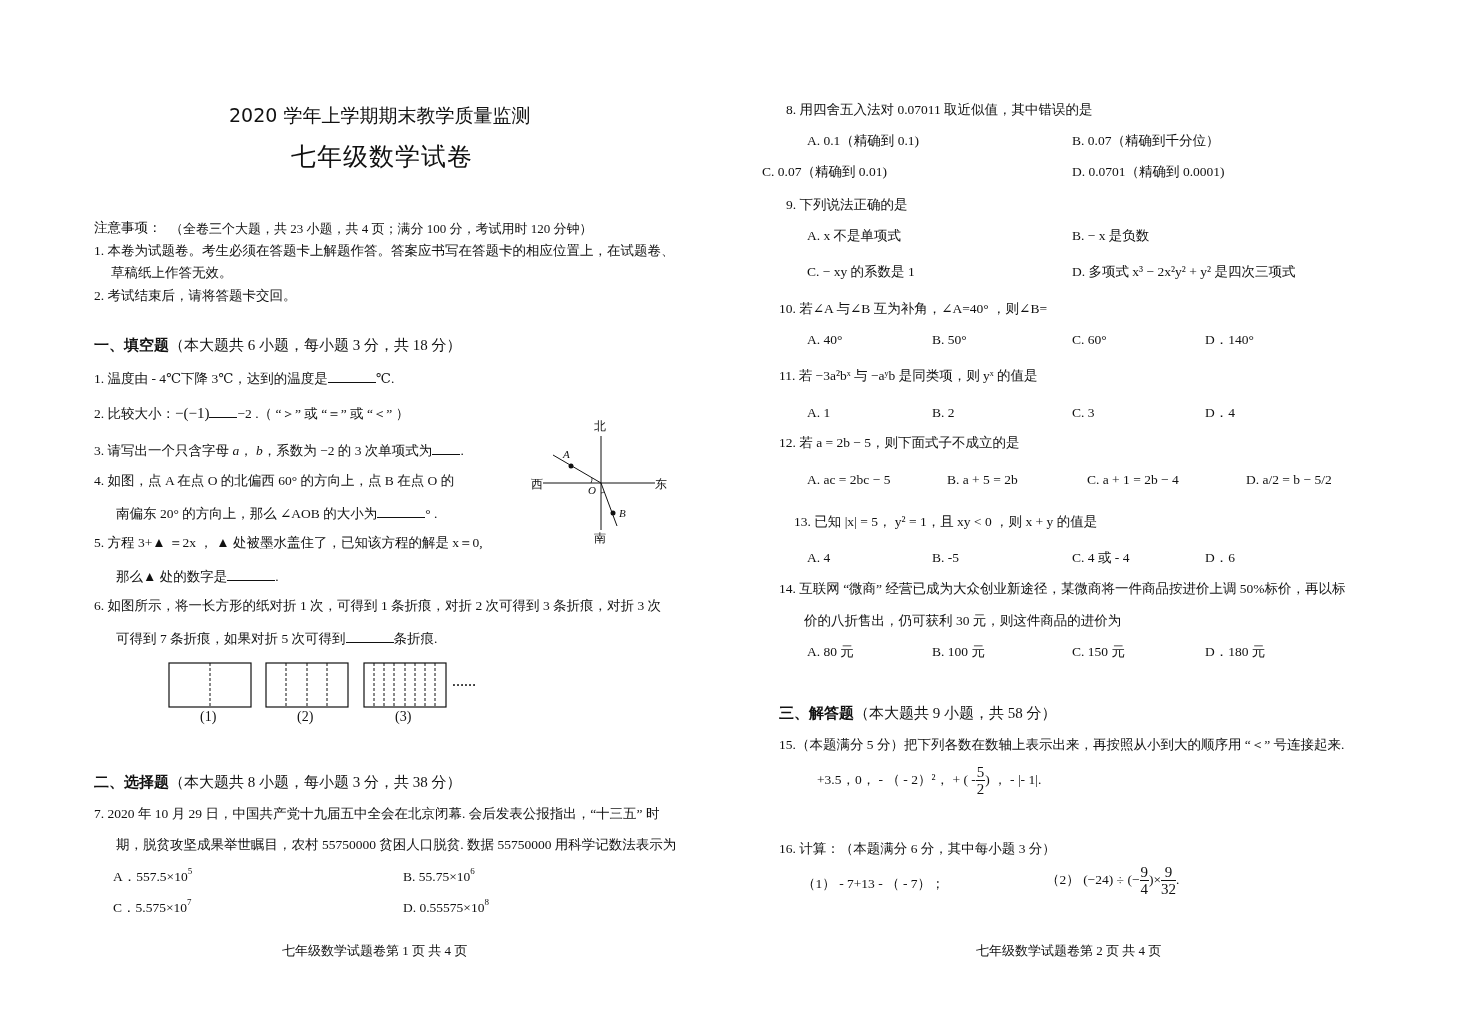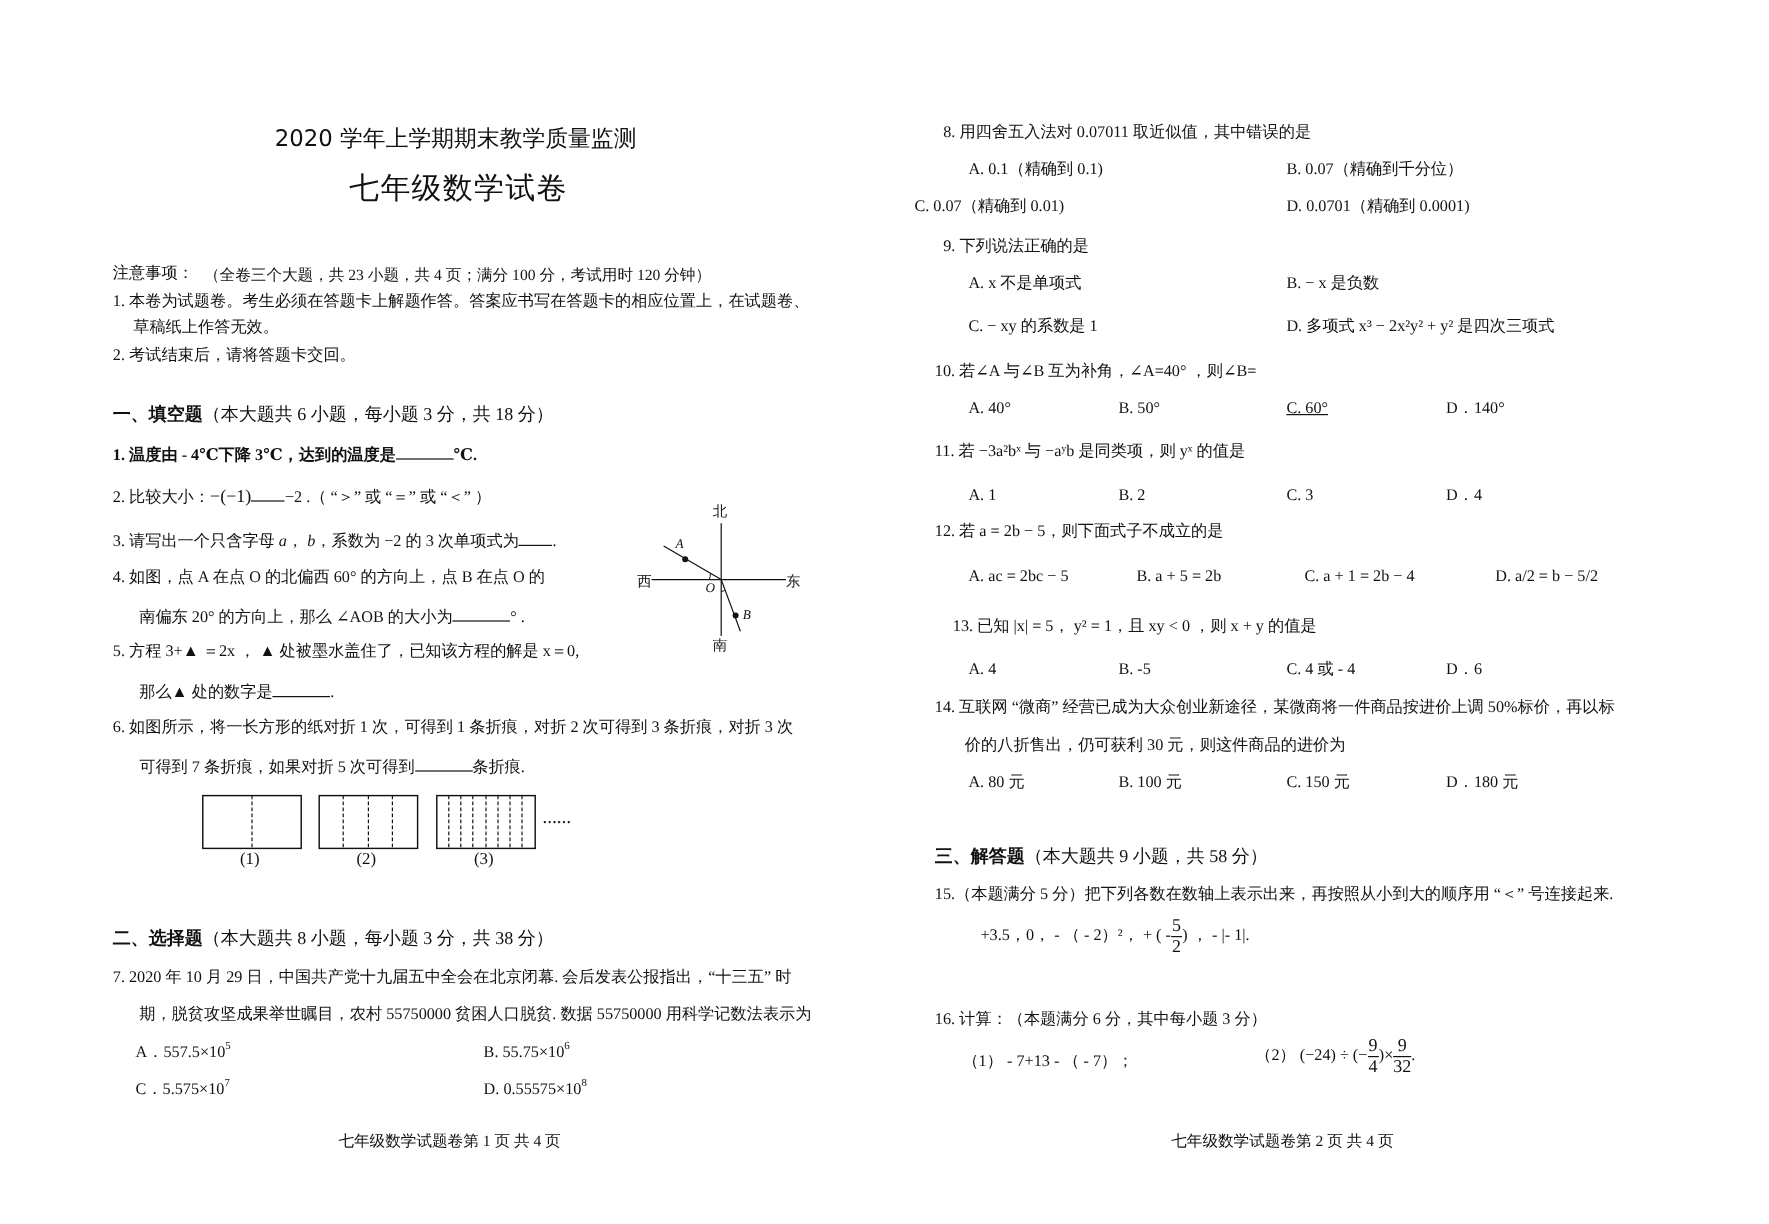--- a/index.html
+++ b/index.html
@@ -29,21 +29,21 @@
 
 <div class="abs t" style="left:94px;top:219px;">注意事项：</div>
 <div class="abs t" style="left:94px;top:242px;">1. 本卷为试题卷。考生必须在答题卡上解题作答。答案应书写在答题卡的相应位置上，在试题卷、</div>
 <div class="abs t" style="left:111px;top:264px;">草稿纸上作答无效。</div>
 <div class="abs t" style="left:94px;top:287px;">2. 考试结束后，请将答题卡交回。</div>
 
 <div class="abs sec" style="left:94px;top:336px;">
   <b>一、填空题</b><span>（本大题共 6 小题，每小题 3 分，共 18 分）</span>
 </div>
 
-<div class="abs t" style="left:94px;top:368px;font-weight:bold;">
+<div class="abs t" style="left:94px;top:368px;">
   <span>1. 温度由 - 4℃下降 3℃，达到的温度是</span><span class="blank" style="width:48px;"></span><span>℃.</span>
 </div>
 
 <div class="abs t" style="left:94px;top:403px;">
   <span>2. 比较大小：</span><span style="font-size:15px;">−(−1)</span><span class="blank" style="width:28px;"></span><span>−2 .（ “＞” 或 “＝” 或 “＜” ）</span>
 </div>
 
 <div class="abs t" style="left:94px;top:440px;">
   <span>3. 请写出一个只含字母</span> <i class="m">a</i><span>，</span> <i class="m">b</i><span>，系数为 −2 的 3 次单项式为</span><span class="blank" style="width:28px;"></span><span>.</span>
 </div>
@@ -126,21 +126,21 @@
 
 <div class="abs t" style="left:786px;top:196px;">9. 下列说法正确的是</div>
 <div class="abs t" style="left:807px;top:227px;">A.  x 不是单项式</div>
 <div class="abs t" style="left:1072px;top:227px;">B.  − x 是负数</div>
 <div class="abs t" style="left:807px;top:263px;">C.  − xy 的系数是 1</div>
 <div class="abs t" style="left:1072px;top:263px;">D.  多项式 x³ − 2x²y² + y² 是四次三项式</div>
 
 <div class="abs t" style="left:779px;top:300px;">10. 若∠A 与∠B 互为补角，∠A=40° ，则∠B=</div>
 <div class="abs t" style="left:807px;top:331px;">A. 40°</div>
 <div class="abs t" style="left:932px;top:331px;">B. 50°</div>
-<div class="abs t" style="left:1072px;top:331px;text-decoration:underline;">C. 60°</div>
+<div class="abs t" style="left:1072px;top:331px;">C. 60°</div>
 <div class="abs t" style="left:1205px;top:331px;">D．140°</div>
 
 <div class="abs t" style="left:779px;top:367px;">11. 若 −3a²bˣ 与 −aʸb 是同类项，则 yˣ 的值是</div>
 <div class="abs t" style="left:807px;top:404px;">A. 1</div>
 <div class="abs t" style="left:932px;top:404px;">B. 2</div>
 <div class="abs t" style="left:1072px;top:404px;">C. 3</div>
 <div class="abs t" style="left:1205px;top:404px;">D．4</div>
 
 <div class="abs t" style="left:779px;top:434px;">12. 若 a = 2b − 5，则下面式子不成立的是</div>
 <div class="abs t" style="left:807px;top:471px;">A.  ac = 2bc − 5</div>

